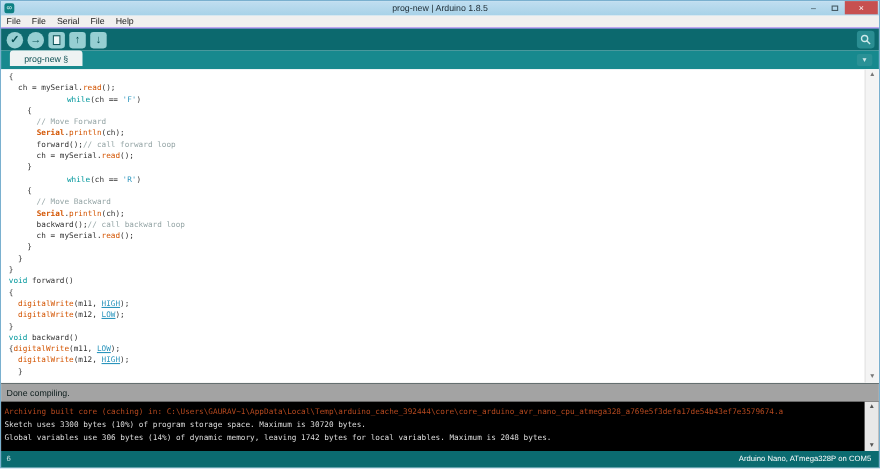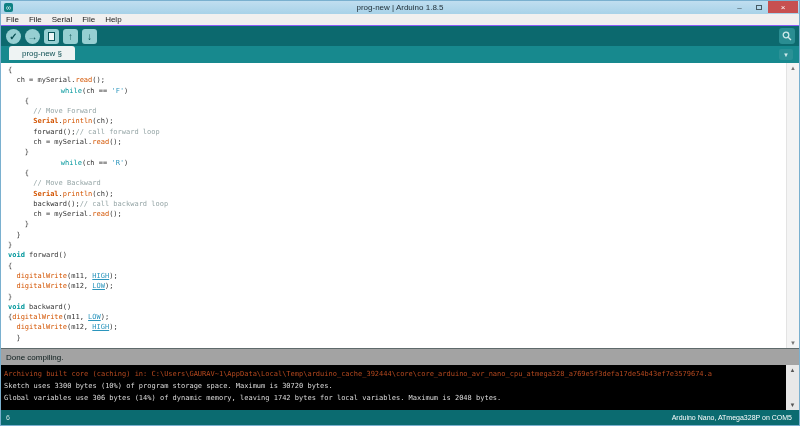--- a/index.html
+++ b/index.html
@@ -30,21 +30,21 @@
 
   
   .tabbar { height:17px; background:#17898e; display:flex; position:relative; flex:0 0 17px; }
   .tab { margin-left:8px; height:14px; background:#eef3f3; border-radius:3px 3px 0 0; padding:0 13px; font-size:8px; color:#0e4f53; display:flex; align-items:center; }
   .tab-dropdown { position:absolute; right:6px; top:3px; width:14px; height:11px; background:#2a9196; border-radius:2px; color:#cfe9ea; font-size:6px; display:flex; align-items:center; justify-content:center; }
 
   
   .editor { flex:1 1 auto; background:#ffffff; position:relative; overflow:hidden; }
   .code { padding:2px 0 0 7px; font-family:"DejaVu Sans Mono","Liberation Mono",monospace; font-size:7px; line-height:10.3px; white-space:pre; color:#333; }
   .tok-k { color:#00979c;margin-left:36px; }
-  .tok-v { color:#00979c; font-weight:bold; }
+  .tok-v { color:#00979c; font-weight:normal; }
   .tok-f { color:#d35400; }
   .tok-F { color:#d35400; font-weight:bold; }
   .tok-c { color:#95a5a6; }
   .tok-s { color:#2b95bd; }
   .tok-l { color:#2b95bd;text-decoration:underline; }
   .v-scroll { position:absolute; top:0; right:0; bottom:0; width:13px; background:#f4f4f4; border-left:1px solid #e3e3e3; display:flex; flex-direction:column; justify-content:space-between; align-items:center; color:#777; font-size:6px; padding:2px 0; }
 
   
   .statusbar { height:17px; background:#a3a3a3; border-top:1px solid #5f6a6b; display:flex; align-items:center; padding-left:5px; font-size:8px; color:#0b1b1b; flex:0 0 17px; }
 

